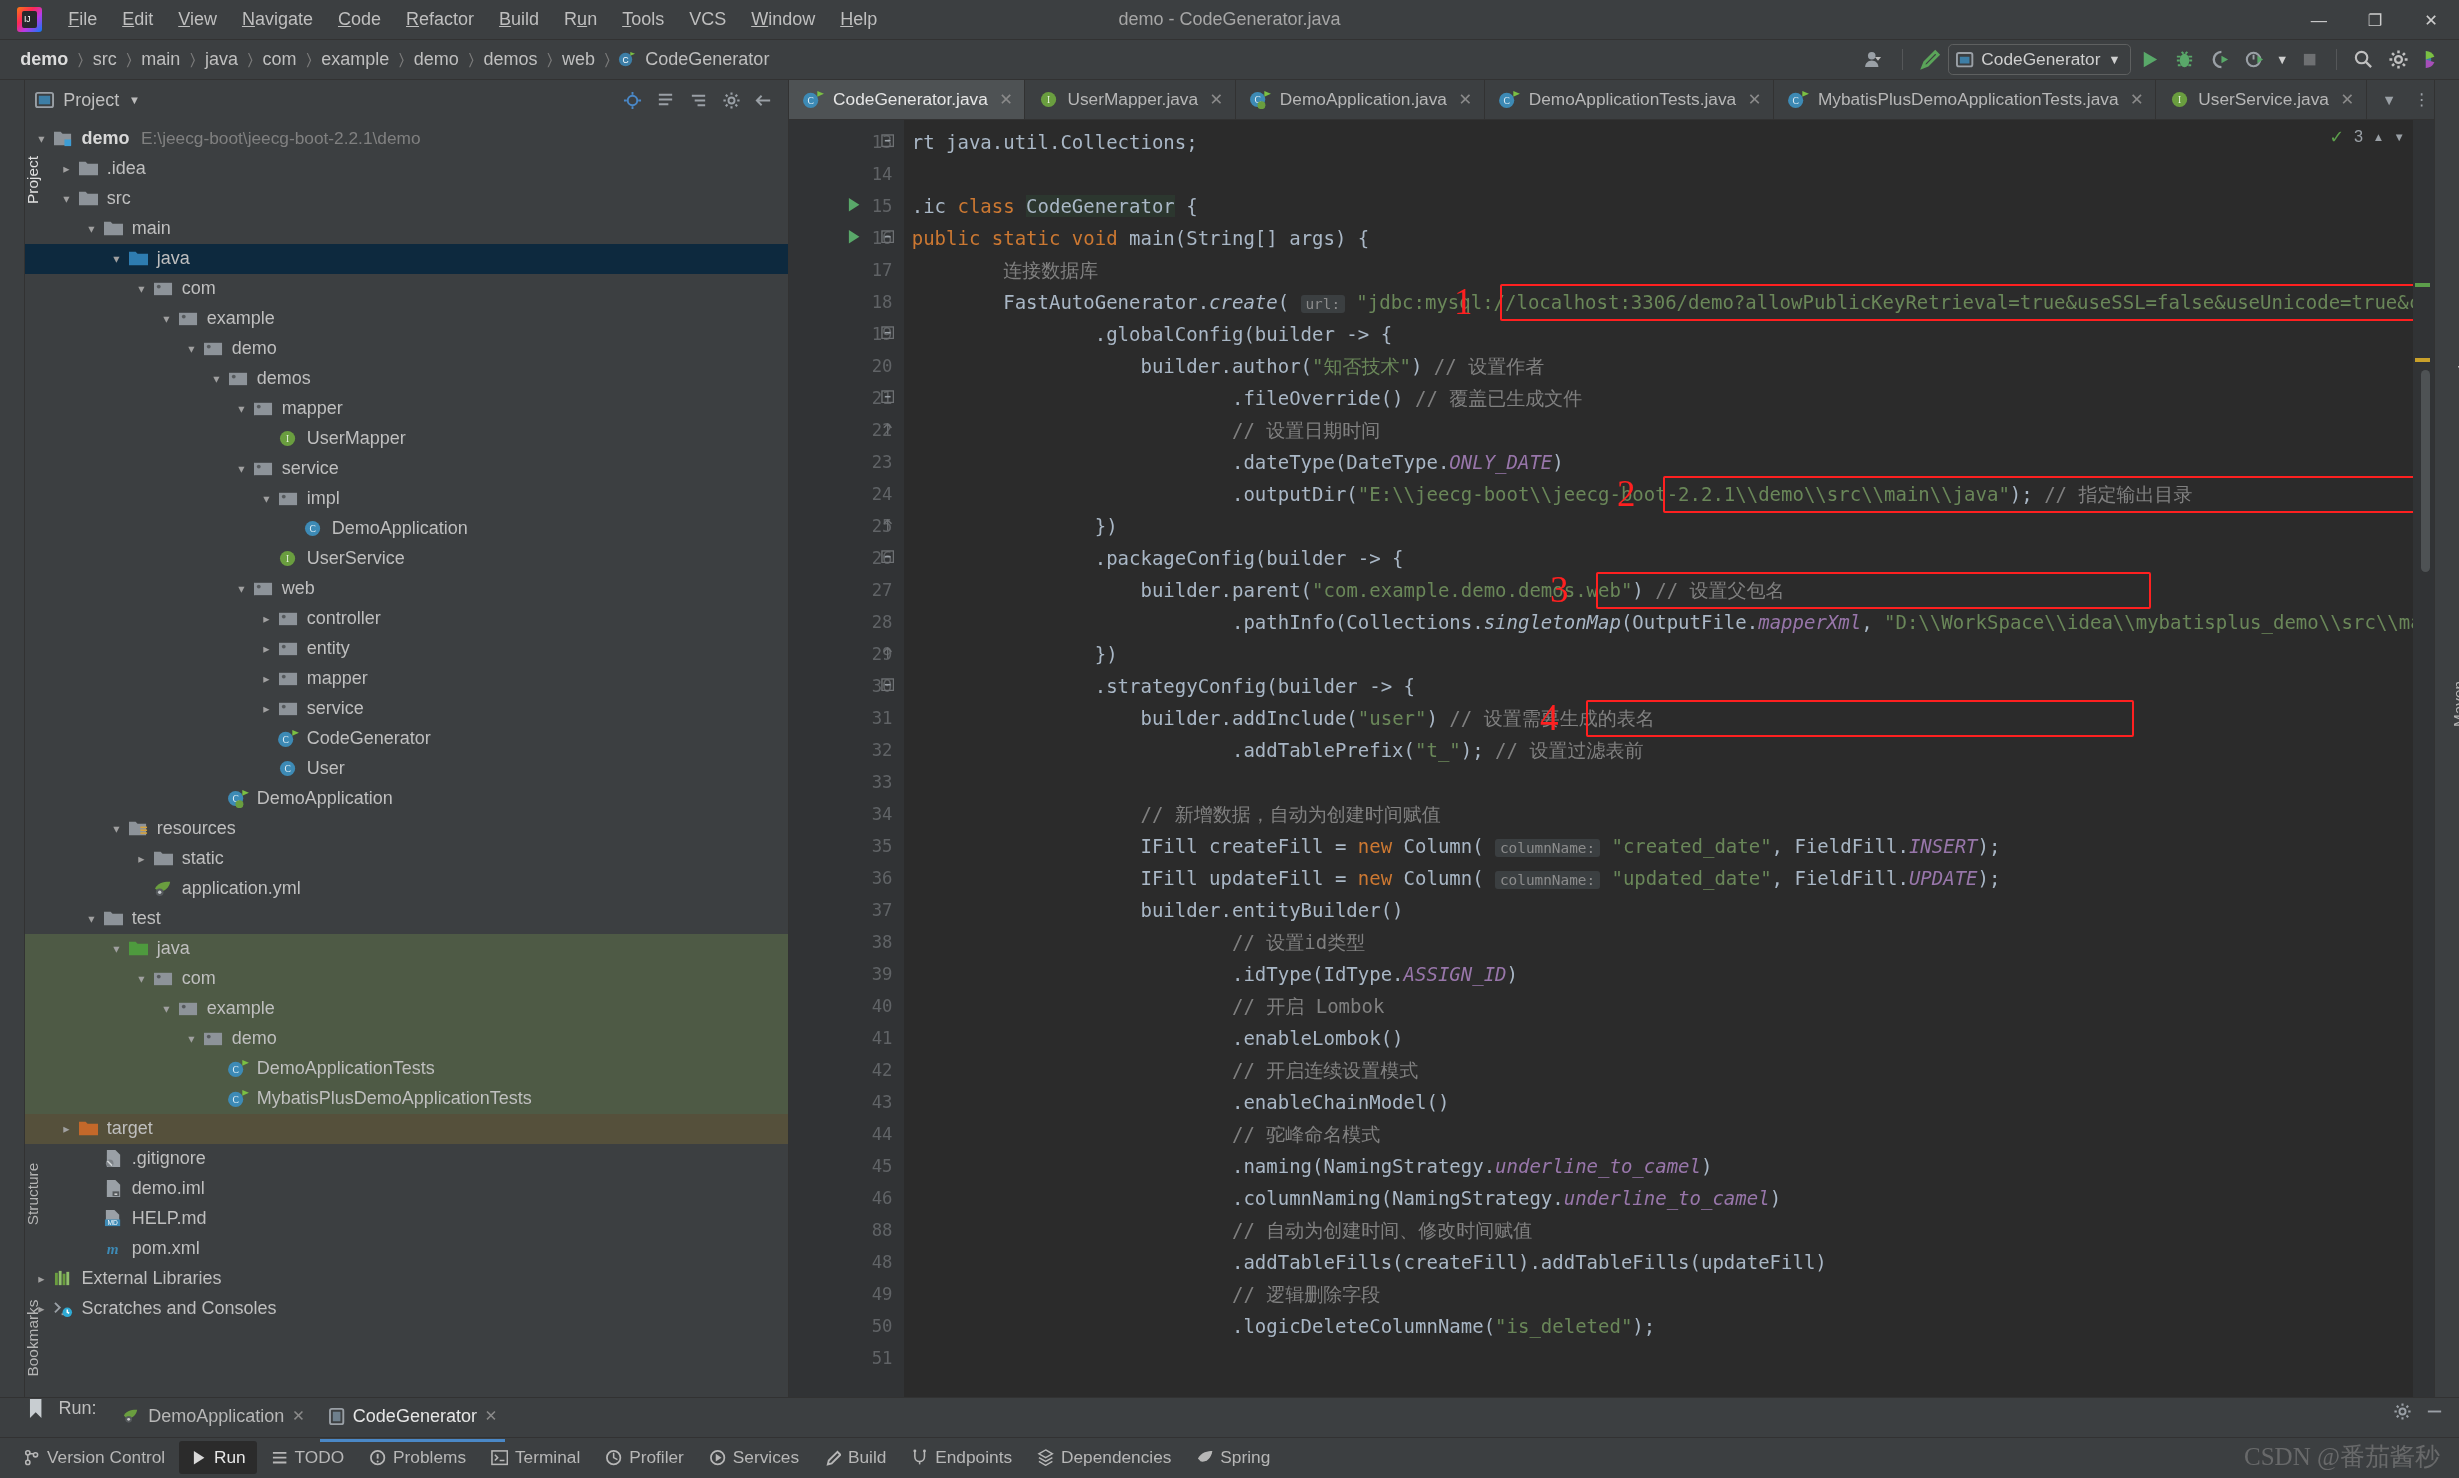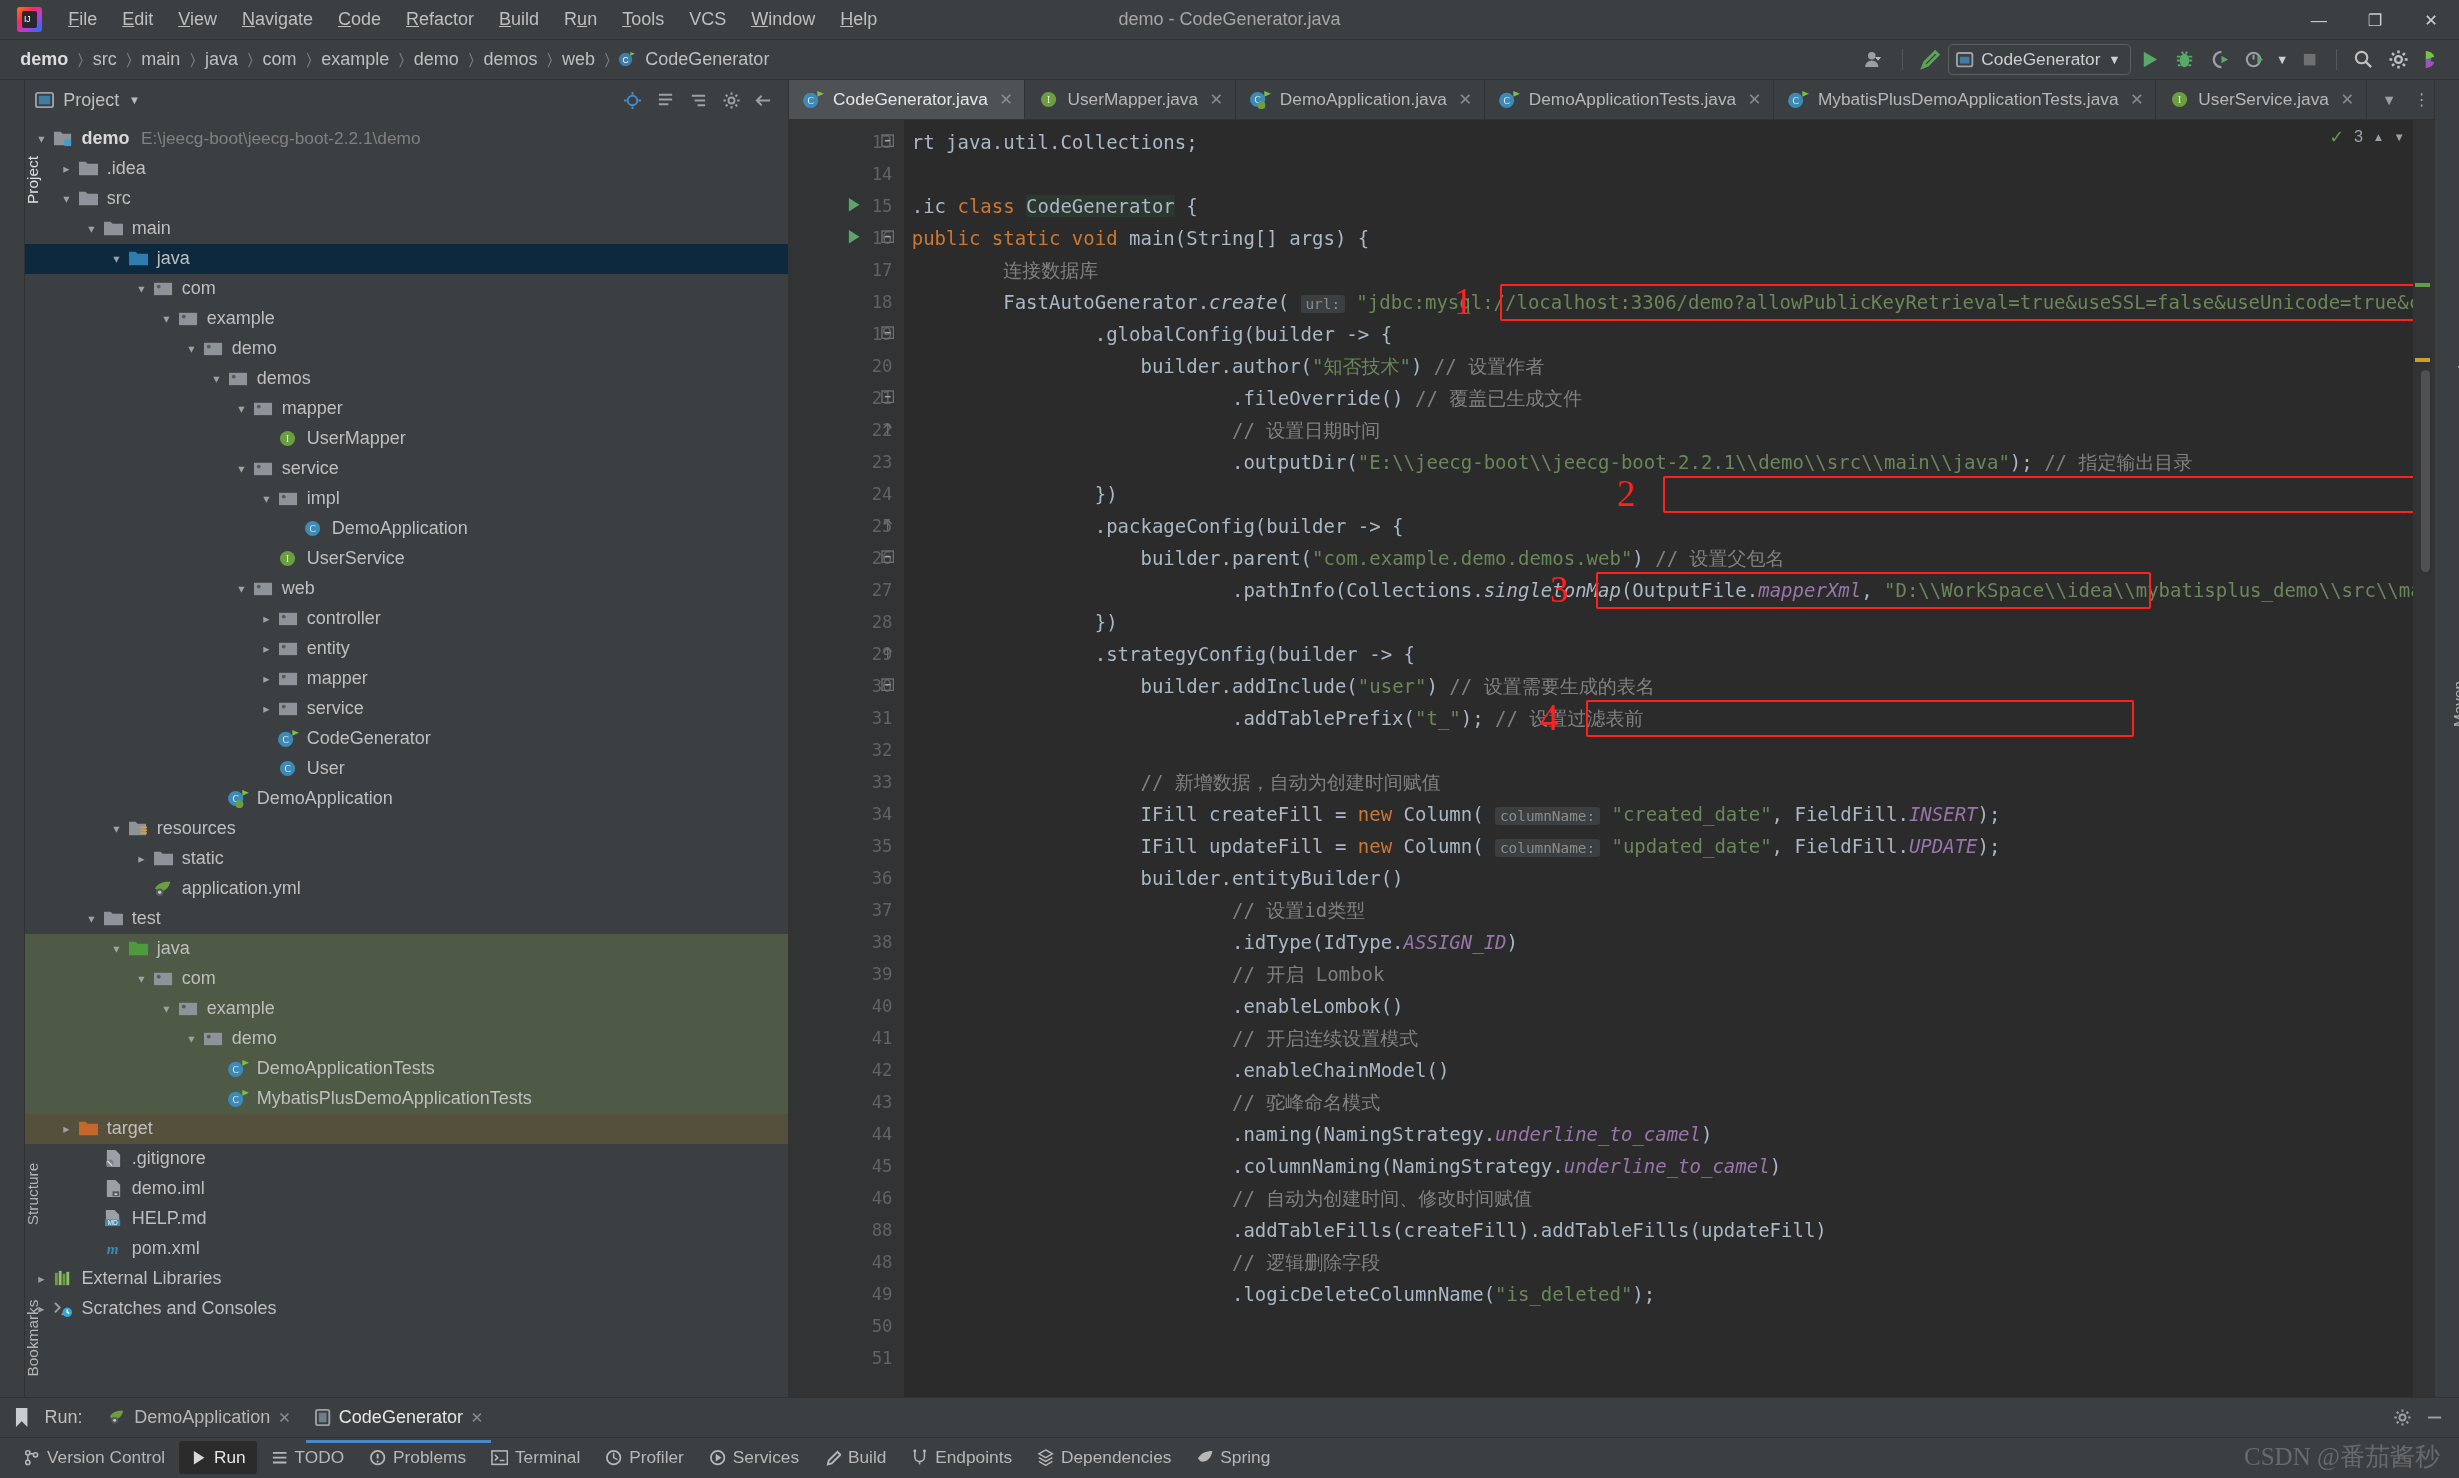--- a/index.html
+++ b/index.html
@@ -110,21 +110,21 @@
 
   
   .inspect { width: 21px; flex: 0 0 21px; background: #313335; position: relative; }
   .scrollmark { position: absolute; left: 1.9px; width: 15.4px; height: 3.8px; }
   .vscroll { position: absolute; right: 3.8px; width: 9.6px; background: #4e5254; border-radius: 4.8px; }
   .rightstrip { width: 25px; background: #3c3f41; border-left: 1px solid #323232; flex: 0 0 25px; position: relative; }
 
   .editor-topright { position: absolute; right: 29px; top: 5.8px; display: flex; align-items: center; gap: 9.6px; font-size: 16.3px; color: #9aa0a6; }
 
   
-  .runpanel { height: 40px; background: #3c3f41; display: flex; align-items: center; padding-left: 8px; border-top: 1px solid #323232; }
+  .runpanel { height: 40px; background: #3c3f41; display: flex; align-items: flex-start; padding-left: 22px; border-top: 1px solid #323232; }
   .run-label { font-size: 18px; color: #bfbfbf; margin: 0 13.4px 0 15.4px; }
   .run-tab { display: flex; align-items: center; gap: 7.7px; font-size: 18px; color: #b7b7b7; padding: 7.7px 11.5px; position: relative; }
   .run-tab.active { color: #e6e6e6; }
   .run-tab.active:after { content: ""; position: absolute; left: 3.8px; right: 3.8px; bottom: -7.7px; height: 2.9px; background: #4a88c7; }
   .run-right { margin-left: auto; display: flex; gap: 3.8px; padding-right: 9.6px; }
 
   .toolstrip { height: 40px; background: #3c3f41; display: flex; align-items: center; gap: 1.9px; padding-left: 11.5px; border-top: 1px solid #323232; }
   .tool-item { display: flex; align-items: center; gap: 6.7px; font-size: 17.3px; color: #b7b7b7; padding: 5.8px 11.5px; border-radius: 2.9px; }
   .tool-item.active { background: #2b2b2b; color: #e8e8e8; }
   .watermark { position: absolute; right: 19px; bottom: 5.8px; font-size: 25px; color: #8d8d8d; opacity: .55; font-family: "Liberation Serif", serif; }
@@ -941,20 +941,21 @@
             <div class="cline"><span>rt java.util.Collections;</span></div>
             <div class="cline">&nbsp;</div>
             <div class="cline"><span>.ic </span><span class="kw">class </span><span class="hl-cls">CodeGenerator</span><span> {</span></div>
             <div class="cline"><span class="kw">public static void </span><span>main</span><span>(String[] args) {</span></div>
             <div class="cline"><span class="cmt">        连接数据库</span></div>
             <div class="cline"><span>        FastAutoGenerator.</span><span class="meth">create</span><span>( </span><span class="hint">url:</span><span class="str"> "jdbc:mysql://localhost:3306/demo?allowPublicKeyRetrieval=true&amp;useSSL=false&amp;useUnicode=true&amp;characterEncodin</span></div>
             <div class="cline"><span>                .globalConfig(builder -&gt; {</span></div>
             <div class="cline"><span>                    builder.author(</span><span class="str">"知否技术"</span><span>) </span><span class="cmt">// 设置作者</span></div>
             <div class="cline"><span>                            .fileOverride() </span><span class="cmt">// 覆盖已生成文件</span></div>
             <div class="cline"><span>                            </span><span class="cmt">// 设置日期时间</span></div>
+            <div class="cline"><span>                            .dateType(DateType.</span><span class="stat">ONLY_DATE</span><span>)</span></div>
             <div class="cline"><span>                            .outputDir(</span><span class="str">"E:\\jeecg-boot\\jeecg-boot-2.2.1\\demo\\src\\main\\java"</span><span>); </span><span class="cmt">// 指定输出目录</span></div>
             <div class="cline"><span>                })</span></div>
             <div class="cline"><span>                .packageConfig(builder -&gt; {</span></div>
             <div class="cline"><span>                    builder.parent(</span><span class="str">"com.example.demo.demos.web"</span><span>) </span><span class="cmt">// 设置父包名</span></div>
             <div class="cline"><span>                            .pathInfo(Collections.</span><span class="meth">singletonMap</span><span>(OutputFile.</span><span class="stat">mapperXml</span><span>, </span><span class="str">"D:\\WorkSpace\\idea\\mybatisplus_demo\\src\\main\\resource</span></div>
             <div class="cline"><span>                })</span></div>
             <div class="cline"><span>                .strategyConfig(builder -&gt; {</span></div>
             <div class="cline"><span>                    builder.addInclude(</span><span class="str">"user"</span><span>) </span><span class="cmt">// 设置需要生成的表名</span></div>
             <div class="cline"><span>                            .addTablePrefix(</span><span class="str">"t_"</span><span>); </span><span class="cmt">// 设置过滤表前</span></div>
             <div class="cline">&nbsp;</div>

